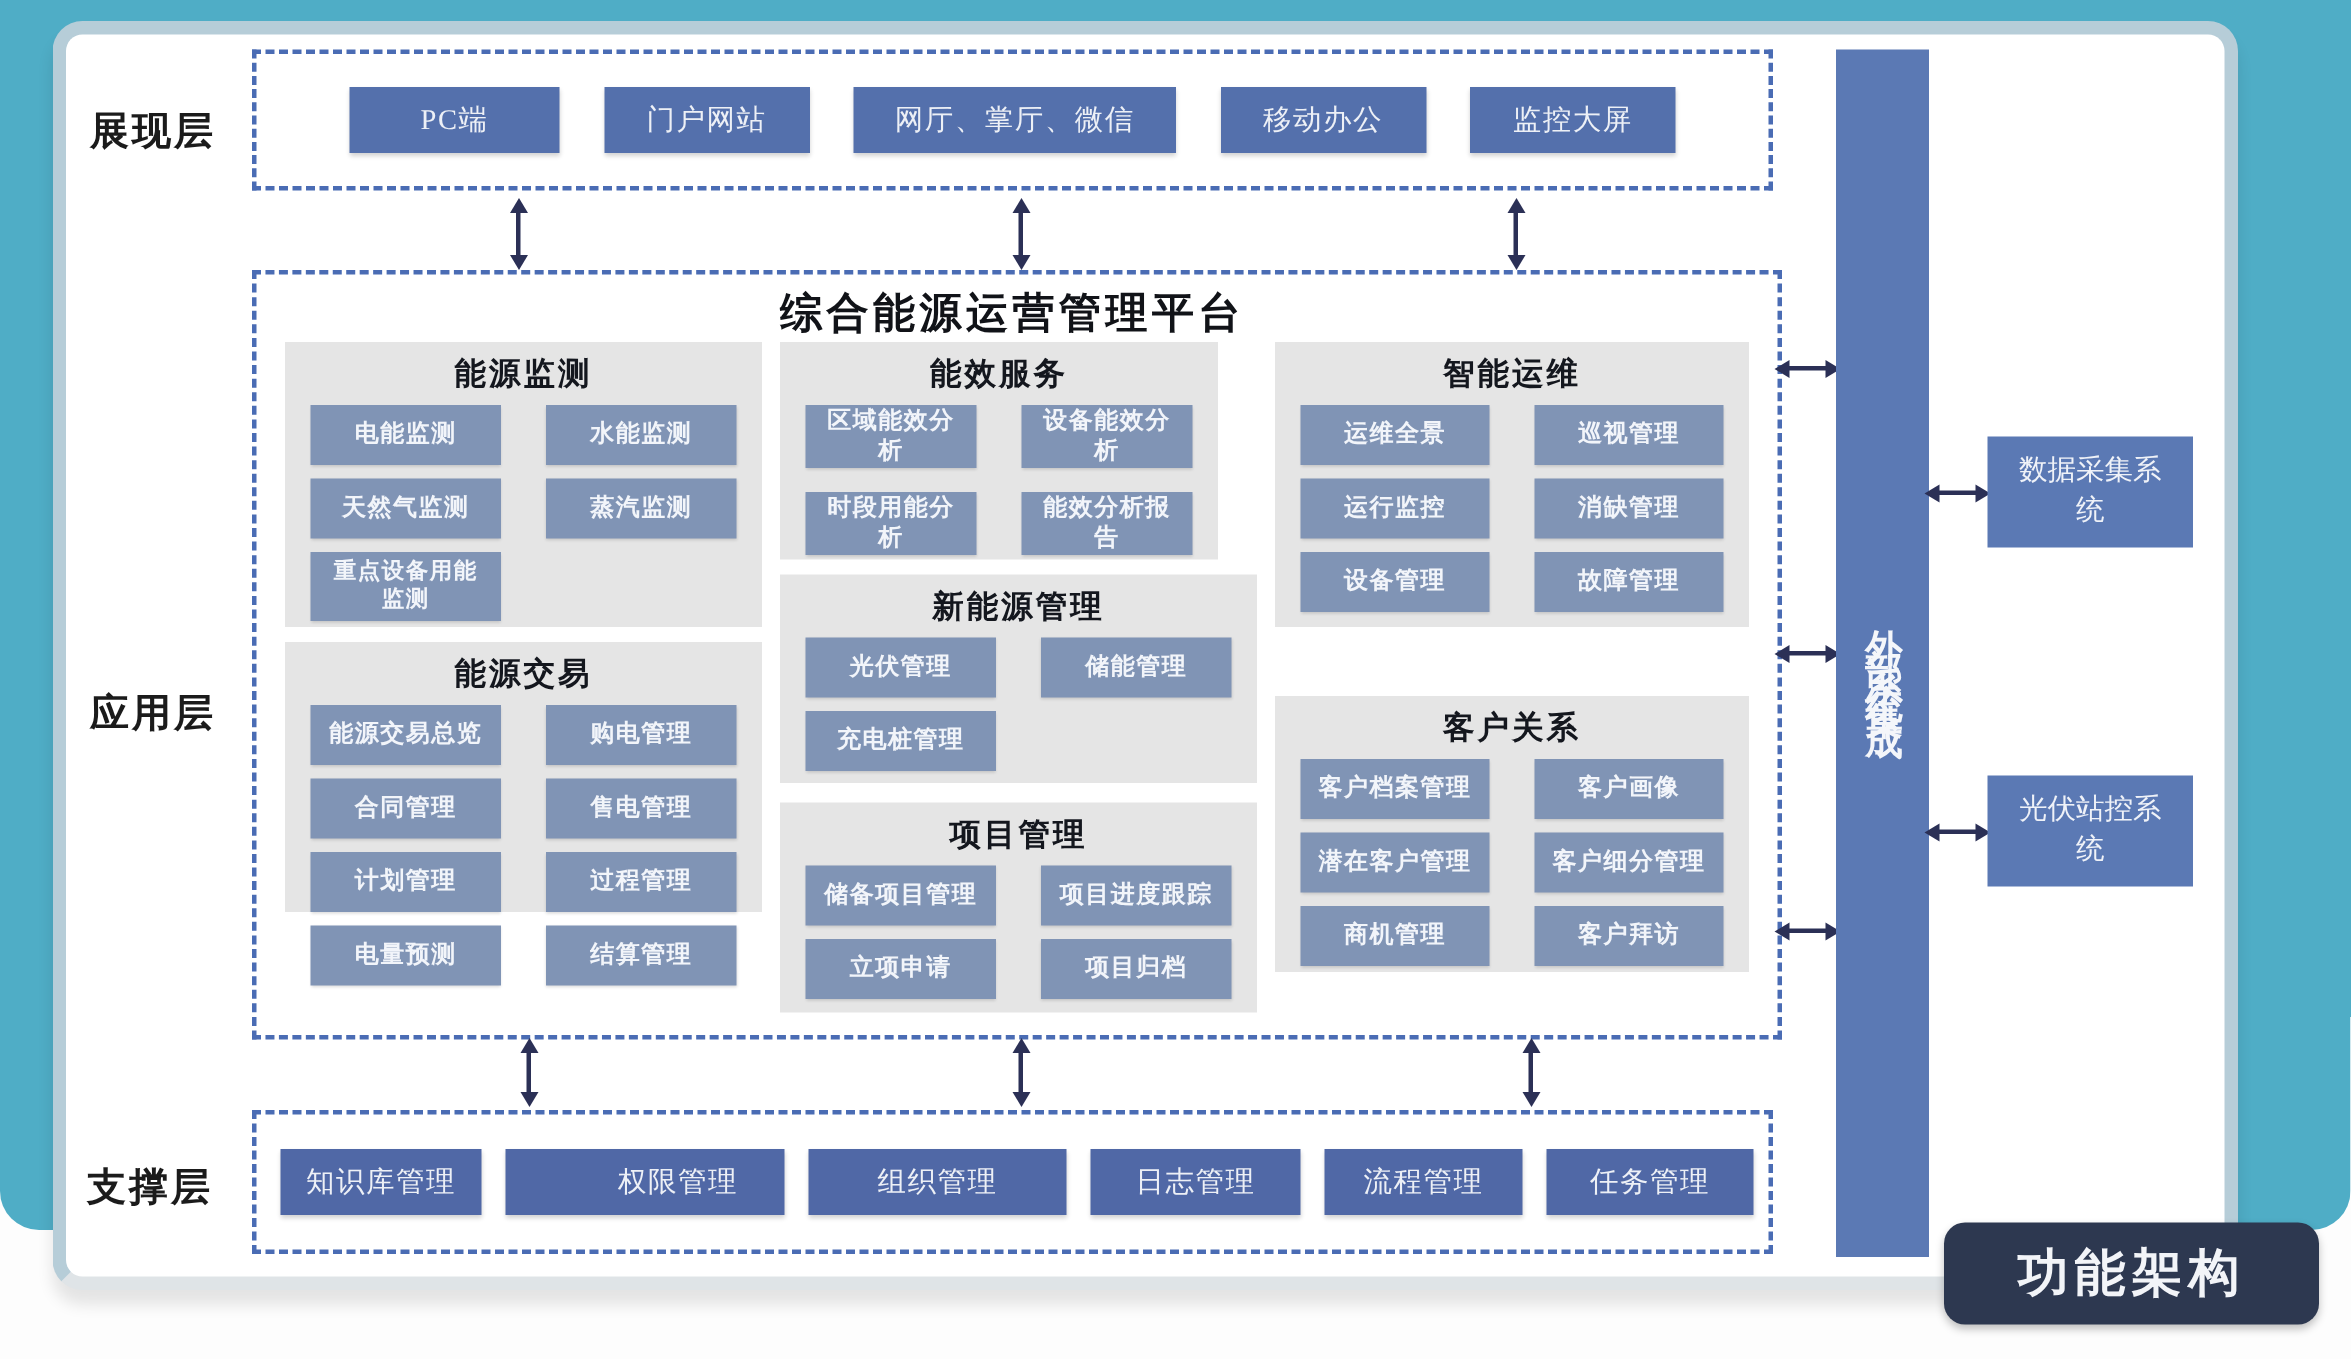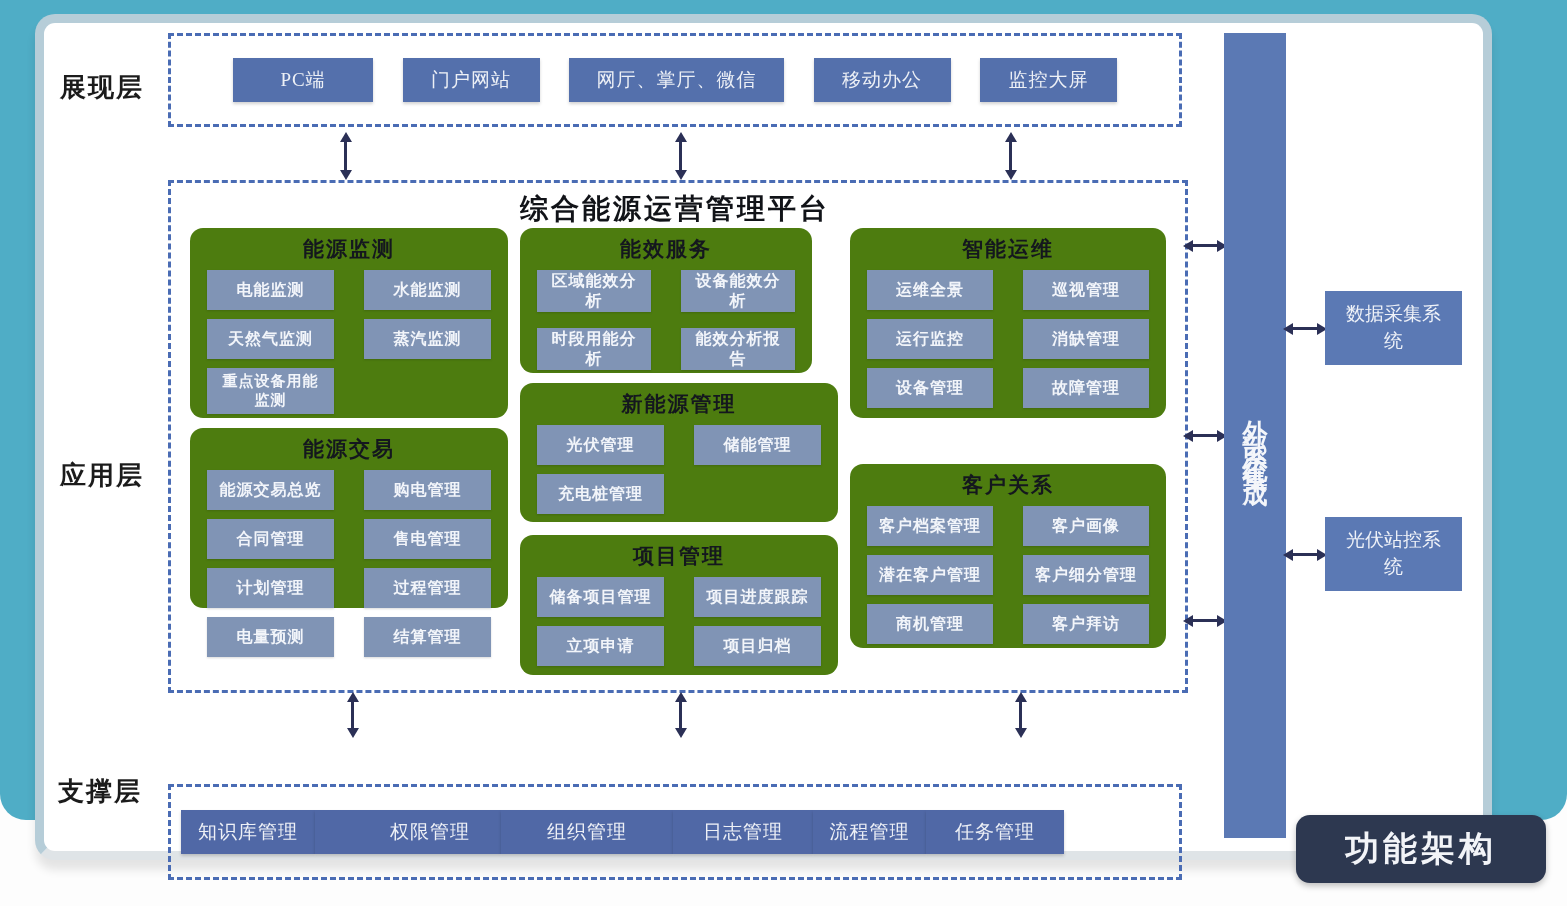--- a/index.html
+++ b/index.html
@@ -15,35 +15,35 @@
         box-shadow:0 10px 10px rgba(0,0,0,0.10);}
 
   
   .layer-label{position:absolute;font-size:26px;font-weight:700;color:#1B1B1B;letter-spacing:2px;}
 
   
   .dash-box{position:absolute;border:3px dashed #4A6CB4;background:transparent;}
   .pres-box{left:168px;top:33px;width:1014px;height:94px;display:flex;align-items:center;
             justify-content:space-between;padding:0 62px;box-sizing:border-box;}
   .app-box{left:168px;top:180px;width:1014px;height:507px;}
-  .sup-box{left:168px;top:784px;width:1014px;height:96px;display:flex;align-items:center;
-           justify-content:flex-start;padding:0 10px;box-sizing:border-box;}
+  .sup-box{left:168px;top:740px;width:1014px;height:96px;display:flex;align-items:center;
+           justify-content:flex-end;padding:0 10px;box-sizing:border-box;gap:16px;}
 
   
   .pri-btn{background:#5470AC;color:#EDF0F6;display:flex;align-items:center;justify-content:center;
            height:44px;font-family:"Liberation Serif",serif;font-size:19px;letter-spacing:1px;
            box-shadow:0 2px 3px rgba(0,0,0,0.18);}
   .sup-btn{background:#5068A6;}
 
   
   .platform-title{position:absolute;left:168px;top:190px;width:1014px;text-align:center;
                   font-size:28px;font-weight:700;color:#111318;letter-spacing:3px;}
 
   
-  .panel{position:absolute;background:#4d7c0f;box-sizing:border-box;padding:5px 17px 10px;border-radius:13px;}
+  .panel{position:absolute;background:#e5e5e5;box-sizing:border-box;padding:5px 17px 10px;}
   .panel-title{text-align:center;font-family:"Liberation Serif",serif;font-weight:700;
                font-size:21px;color:#14171E;letter-spacing:2px;margin:2px 0 7px;}
   .grid2{display:grid;grid-template-columns:1fr 1fr;column-gap:30px;row-gap:9px;}
   .mod-btn{background:#8094B5;color:#F2F5FA;min-height:40px;display:flex;align-items:center;
            justify-content:center;text-align:center;font-size:16px;font-weight:700;
            line-height:1.25;padding:1px 8px;box-sizing:border-box;letter-spacing:1px;
            box-shadow:0 1px 2px rgba(0,0,0,0.15);}
   .mod-sm{font-size:15px;}
 
   
@@ -186,21 +186,21 @@
 
   <div class="arr-v" style="left:351px;top:701px;height:28px;"></div>
   <div class="arr-v" style="left:679px;top:701px;height:28px;"></div>
   <div class="arr-v" style="left:1019px;top:701px;height:28px;"></div>
 
   <div class="dash-box sup-box">
     <div class="pri-btn sup-btn" style="width:134px;">知识库管理</div>
     <div class="pri-btn sup-btn" style="width:142px;padding-left:44px;">权限管理</div>
     <div class="pri-btn sup-btn" style="width:172px;">组织管理</div>
     <div class="pri-btn sup-btn" style="width:140px;">日志管理</div>
-    <div class="pri-btn sup-btn" style="width:113px;">流程管理</div>
+    <div class="pri-btn sup-btn" style="width:132px;">流程管理</div>
     <div class="pri-btn sup-btn" style="width:138px;">任务管理</div>
   </div>
 
   <div class="arr-h" style="left:1192px;top:244px;width:26px;"></div>
   <div class="arr-h" style="left:1192px;top:434px;width:26px;"></div>
   <div class="arr-h" style="left:1192px;top:619px;width:26px;"></div>
 
   <div class="ext-bar">
     <div class="ext-bar-label">外部系统集成</div>
   </div>

